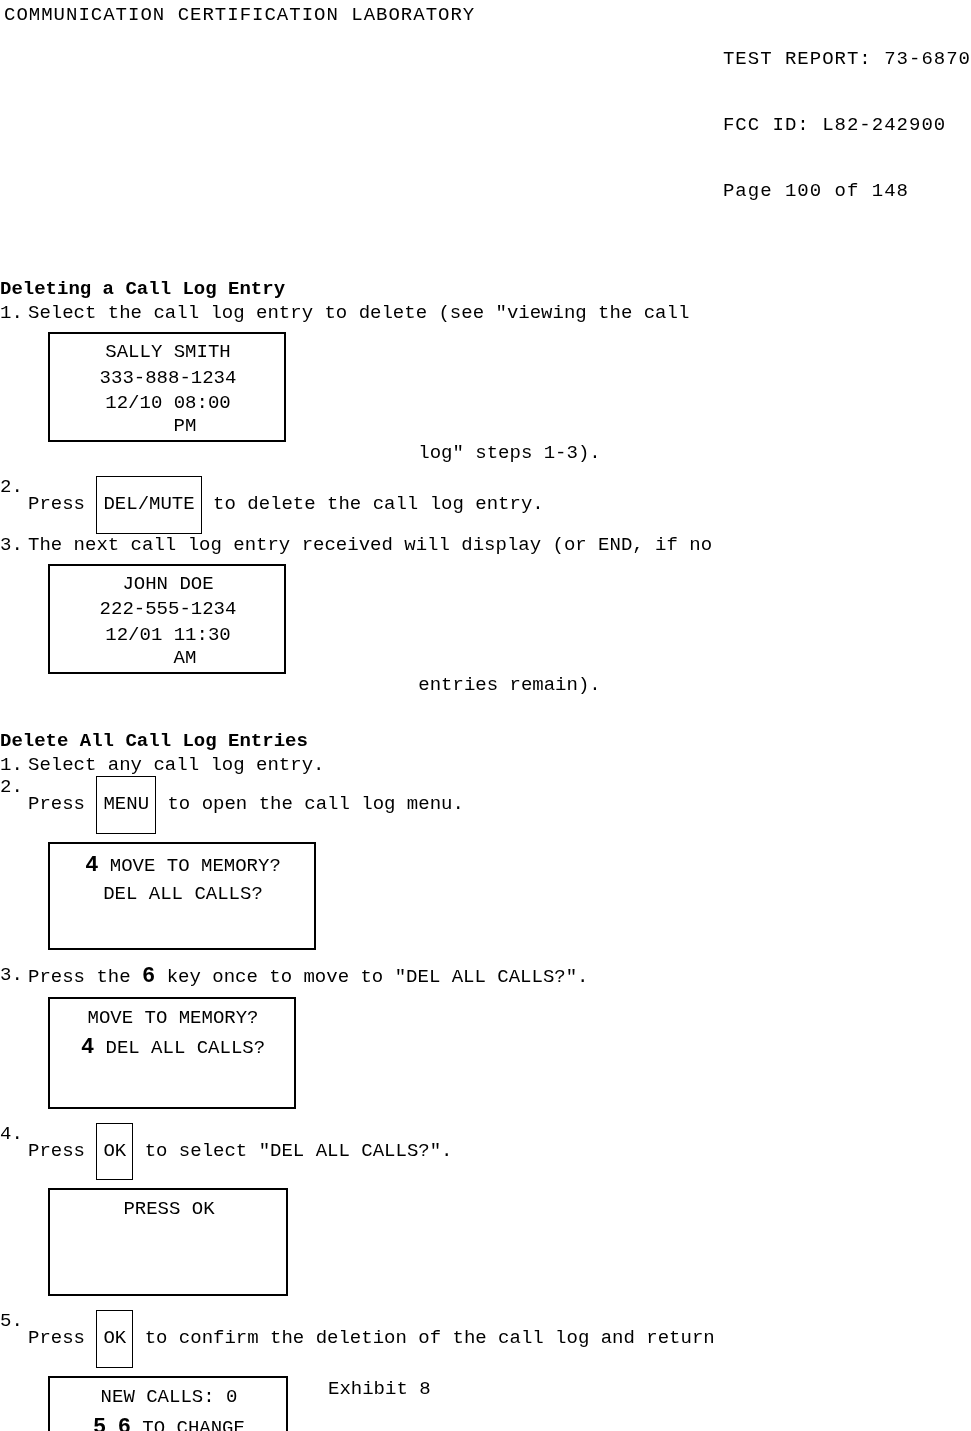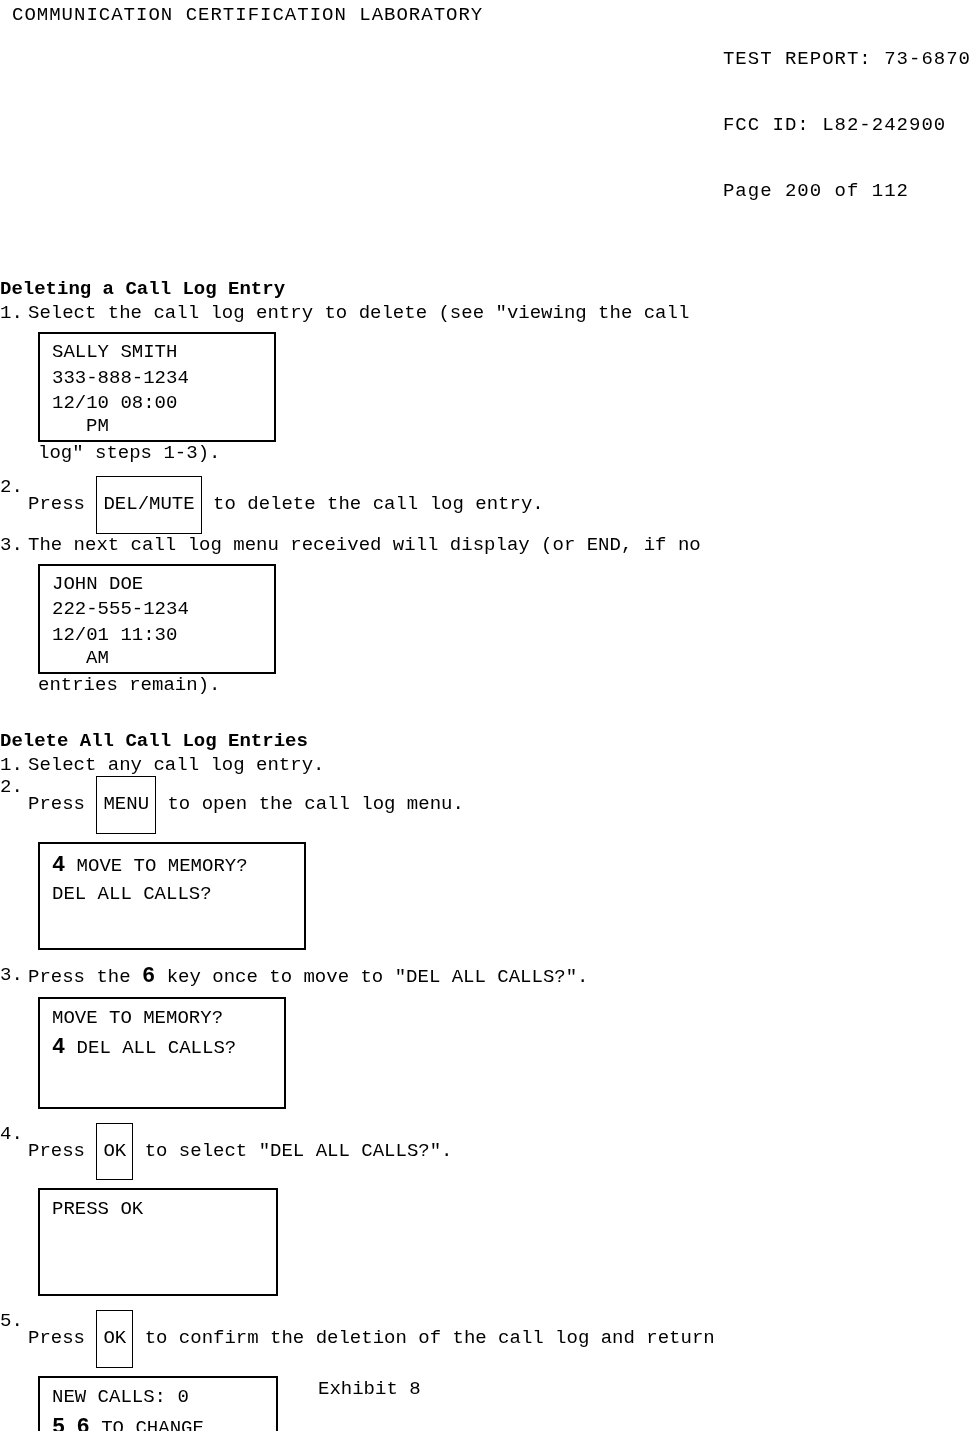--- a/index.html
+++ b/index.html
@@ -7,21 +7,21 @@
     padding: 0;
     font-family: "Courier New", Courier, monospace;
     font-size: 19px;
     background: #fff;
     color: #000;
     width: 971px;
   }
   .header {
     display: flex;
     justify-content: space-between;
-    padding: 4px 0px 4px 12px;
+    padding: 4px 0px 4px 4px;
     letter-spacing: 1px;
   }
   .header-left {
     white-space: pre;
   }
   .header-right {
     text-align: left;
     white-space: pre;
   }
   .section-title {
@@ -35,21 +35,22 @@
     margin-left: 0px;
   }
   .step-num {
     width: 28px;
     flex-shrink: 0;
   }
   .step-text {
     flex: 1;
   }
   .indent-block {
-    margin-left: 38px;
+    margin-left: 48px;
+    text-align: center;
   }
   .display-box {
     border: 2px solid #000;
     width: 238px;
     height: 110px;
     margin: 8px 0 0 0;
     padding: 6px 10px 0 12px;
     line-height: 1.35;
     box-sizing: border-box;
     overflow: hidden;
@@ -92,21 +93,21 @@
   }
 </style>
 </head>
 <body>
 
 <div class="header">
   <div class="header-left">COMMUNICATION CERTIFICATION LABORATORY</div>
   <div class="header-right">
     <div>TEST REPORT: 73-6870</div>
     <div>FCC ID: L82-242900</div>
-    <div>Page 200 of 112</div>
+    <div>Page 100 of 148</div>
   </div>
 </div>
 
 <div class="section-title">Deleting a Call Log Entry</div>
 
 <div class="step">
   <div class="step-num">1.</div>
   <div class="step-text">Select the call log entry to delete (see "viewing the call</div>
 </div>
 
@@ -124,21 +125,21 @@
 
 <div class="step">
   <div class="step-num">2.</div>
   <div class="step-text">
     <span>Press </span><span class="key-box">DEL/MUTE</span><span> to delete the call log entry.</span>
   </div>
 </div>
 
 <div class="step">
   <div class="step-num">3.</div>
-  <div class="step-text">The next call log menu received will display (or END, if no</div>
+  <div class="step-text">The next call log entry received will display (or END, if no</div>
 </div>
 
 <div class="indent-block">
   <div class="display-box">
     <div>JOHN DOE</div>
     <div>222-555-1234</div>
     <div>12/01   11:30</div>
     <div class="cut-text" style="padding-left:34px;">AM</div>
   </div>
   <div>entries remain).</div>

